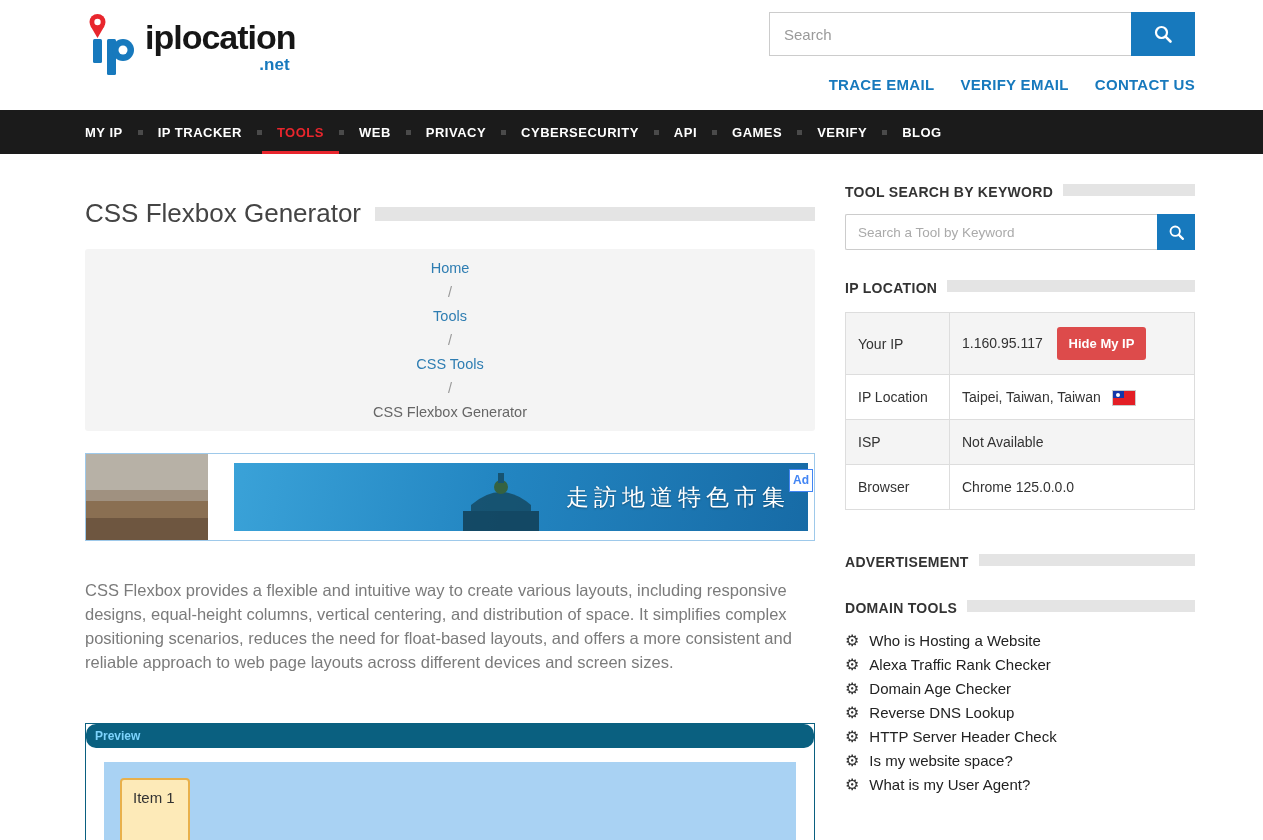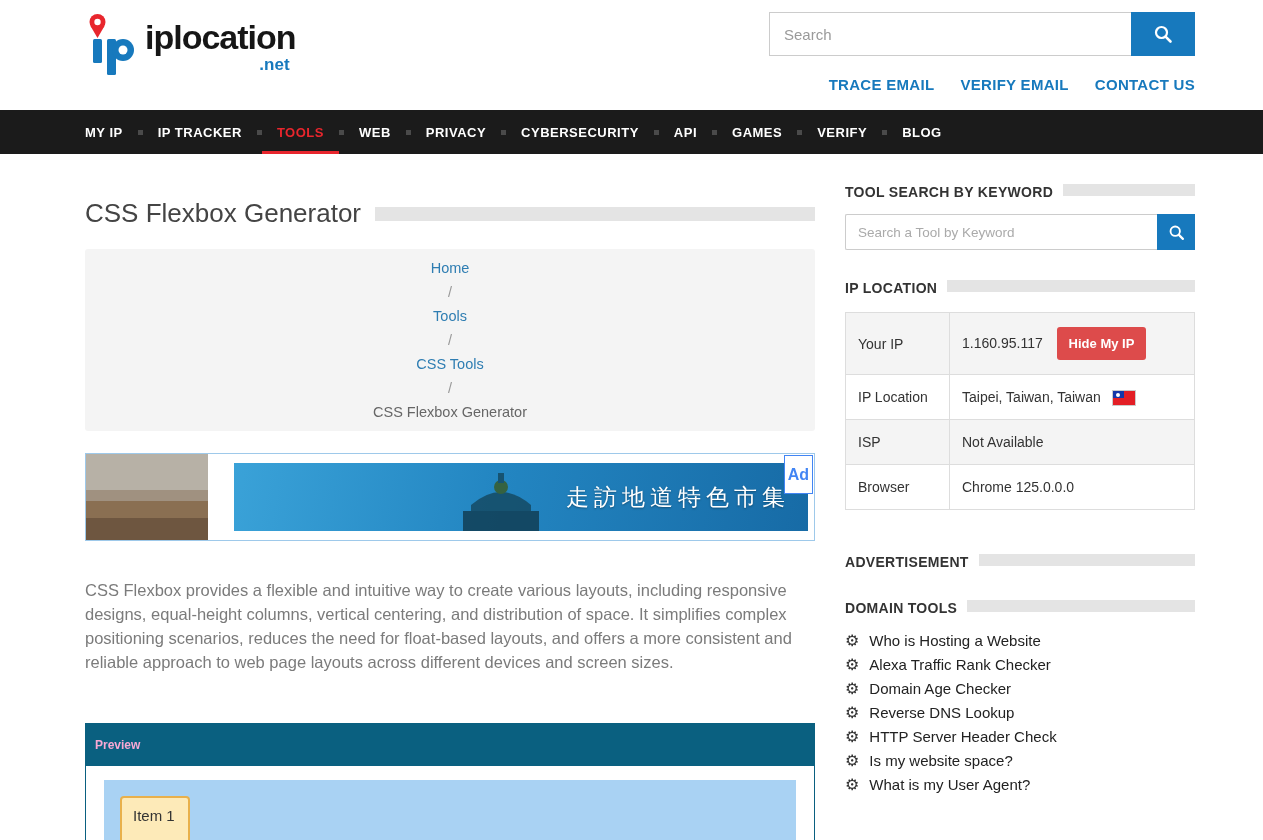--- a/index.html
+++ b/index.html
@@ -51,26 +51,26 @@
   .breadcrumb{background:#f4f4f4;border-radius:3px;padding:11px 16px;margin-top:20px;font-size:14.5px;color:#666;display:flex;align-items:center;gap:8px;flex-direction:column;}
   .bc-link{color:#2e7db2;text-decoration:none;cursor:pointer;}
   .bc-sep{color:#999;}
   .bc-current{color:#666;}
 
   .ad-banner{position:relative;width:730px;height:88px;margin-top:22px;border:1px solid #9ec9ea;background:#fff;}
   .ad-photo{position:absolute;left:0;top:0;width:122px;height:86px;background:linear-gradient(#b7b1a6 0 42%,#a09180 42% 55%,#8a6f52 55% 75%,#6e5640 75% 100%);}
   .ad-blue{position:absolute;left:148px;right:6px;top:9px;bottom:9px;background:linear-gradient(100deg,#3aa2d8 0%,#2386c2 45%,#176ba6 100%);overflow:hidden;}
   .ad-dome{position:absolute;left:36%;top:8px;width:120px;height:60px;opacity:.8;}
   .ad-text{position:absolute;right:18px;top:50%;transform:translateY(-50%);color:#fff;font-size:23px;letter-spacing:5px;text-shadow:0 1px 2px rgba(0,0,0,.35);white-space:nowrap;}
-  .ad-label{position:absolute;top:1px;right:1px;font-size:16px;font-weight:bold;color:#4285f4;border:1px solid #4285f4;background:#fff;padding:12px 3px;line-height:13px;}
+  .ad-label{position:absolute;top:15px;right:1px;font-size:12px;font-weight:bold;color:#4285f4;border:1px solid #4285f4;background:#fff;padding:4px 3px;line-height:13px;}
 
   .description{margin-top:38px;font-size:16.5px;line-height:1.45;color:#7b7b7b;}
 
   .preview{margin-top:48px;border:1px solid var(--preview-header);}
-  .preview-header{background:var(--preview-header);color:#f9a8d4;font-size:12px;font-weight:bold;padding:14px 9px;}
+  .preview-header{background:var(--preview-header);color:#7dd3fc;font-size:12px;font-weight:bold;padding:5px 9px;border-radius:10px;}
   .preview-body{background:#fff;padding:14px 18px;height:185px;}
   .flex-container{background:var(--flex-container-bg);height:195px;padding:16px;display:flex;align-items:flex-start;}
   .flex-item{width:70px;height:160px;background:var(--flex-item-bg);border:2px solid var(--flex-item-border);border-radius:4px;padding:9px 11px;font-size:15px;color:#333;}
 
   
   .side-heading{display:flex;}
   .side-heading span{font-size:14px;font-weight:bold;color:#333;letter-spacing:.3px;white-space:nowrap;}
   .side-heading .bar{flex:1;height:12px;background:var(--heading-bar);margin-left:10px;}
   .mt30{margin-top:30px;} .mt44{margin-top:44px;}
 

